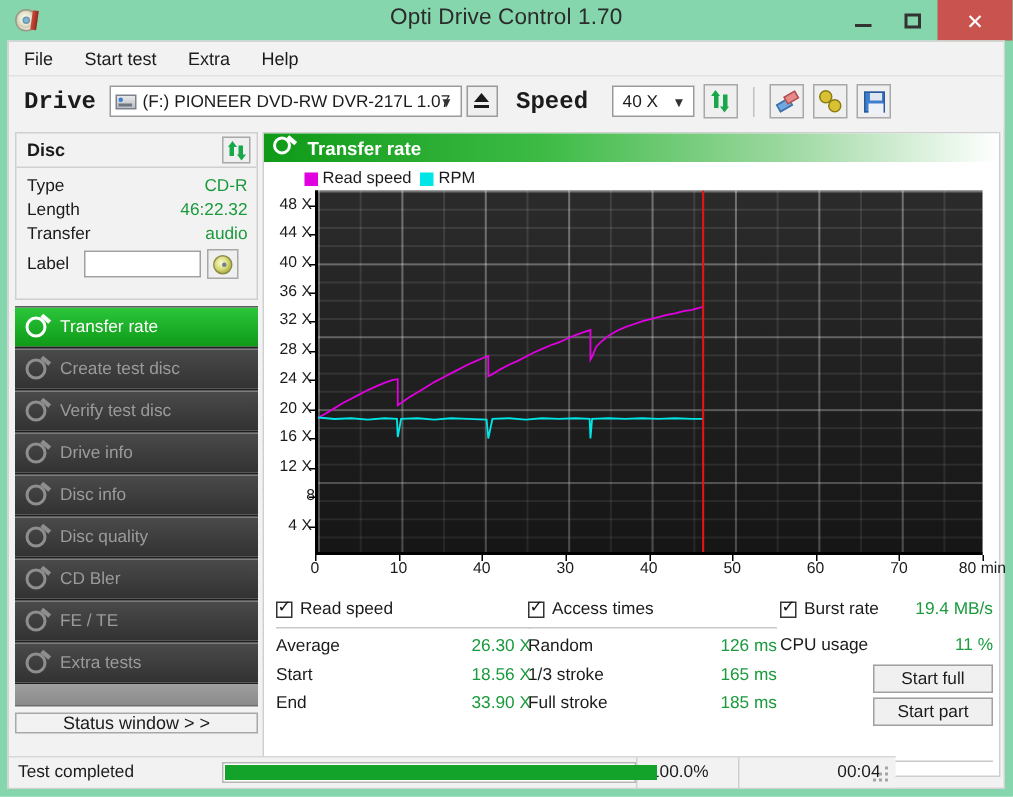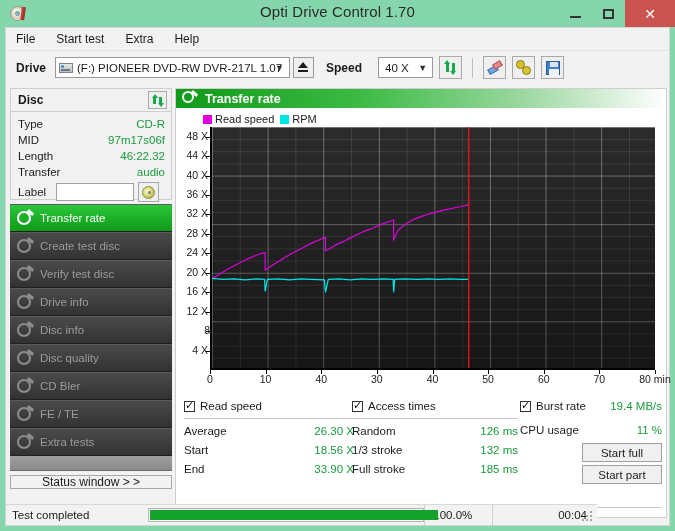--- a/index.html
+++ b/index.html
@@ -60,21 +60,21 @@
     position:absolute; left:0; top:0; width:663px; height:22px;
     background:#f2f2f2; display:flex; align-items:center; padding-left:10px;
   }
   .menubar .mi { font-size:12px; color:#1b1b1b; margin-right:21px; cursor:default; }
   
   .toolbar {
     position:absolute; left:0; top:22px; width:663px; height:34px;
     background:#f2f2f2; border-top:1px solid #e2e2e2;
     display:flex; align-items:center; padding-left:10px;
   }
-  .tb-label { font-size:12px; font-weight:bold; color:#1b1b1b; margin-right:9px; }
+  .tb-label { font-size:16px; font-weight:bold; color:#1b1b1b; margin-right:9px;font-family:Liberation Mono, monospace; }
   .combo {
     height:21px; background:#fff; border:1px solid #9a9a9a;
     display:flex; align-items:center; position:relative;
     font-size:11.5px; color:#1b1b1b;
   }
   .combo.drive { width:235px; padding-left:3px; }
   .combo.speed { width:55px; padding-left:6px; margin-left:7px; }
   .combo .arrow {
     position:absolute; right:5px; top:0; height:100%;
     display:flex; align-items:center; font-size:9px; color:#333;
@@ -328,24 +328,20 @@
               <div class="s2" style="left:8px;top:3px;width:3px;height:7px;"></div>
               <div class="t1" style="left:0.5px;top:0;"></div>
               <div class="t2" style="left:6.5px;top:9px;"></div>
             </div>
           </div>
         </div>
         <div class="disc-rows">
           <div class="drow">
             <span class="k">Type</span>
             <span class="v">CD-R</span>
-          </div>
-          <div class="drow">
-            <span class="k">MID</span>
-            <span class="v">97m17s06f</span>
           </div>
           <div class="drow">
             <span class="k">Length</span>
             <span class="v">46:22.32</span>
           </div>
           <div class="drow">
             <span class="k">Transfer</span>
             <span class="v">audio</span>
           </div>
           <div class="label-row">
@@ -532,21 +528,21 @@
             <span class="cbox"></span>
             <span class="cbtitle">Access times</span>
           </div>
           <div class="hr"></div>
           <div class="srow">
             <span class="k">Random</span>
             <span class="v">126 ms</span>
           </div>
           <div class="srow">
             <span class="k">1/3 stroke</span>
-            <span class="v">132 ms</span>
+            <span class="v">165 ms</span>
           </div>
           <div class="srow">
             <span class="k">Full stroke</span>
             <span class="v">185 ms</span>
           </div>
         </div>
 
         <div class="statcol c3">
           <div class="cbrow">
             <span class="cbox"></span>

